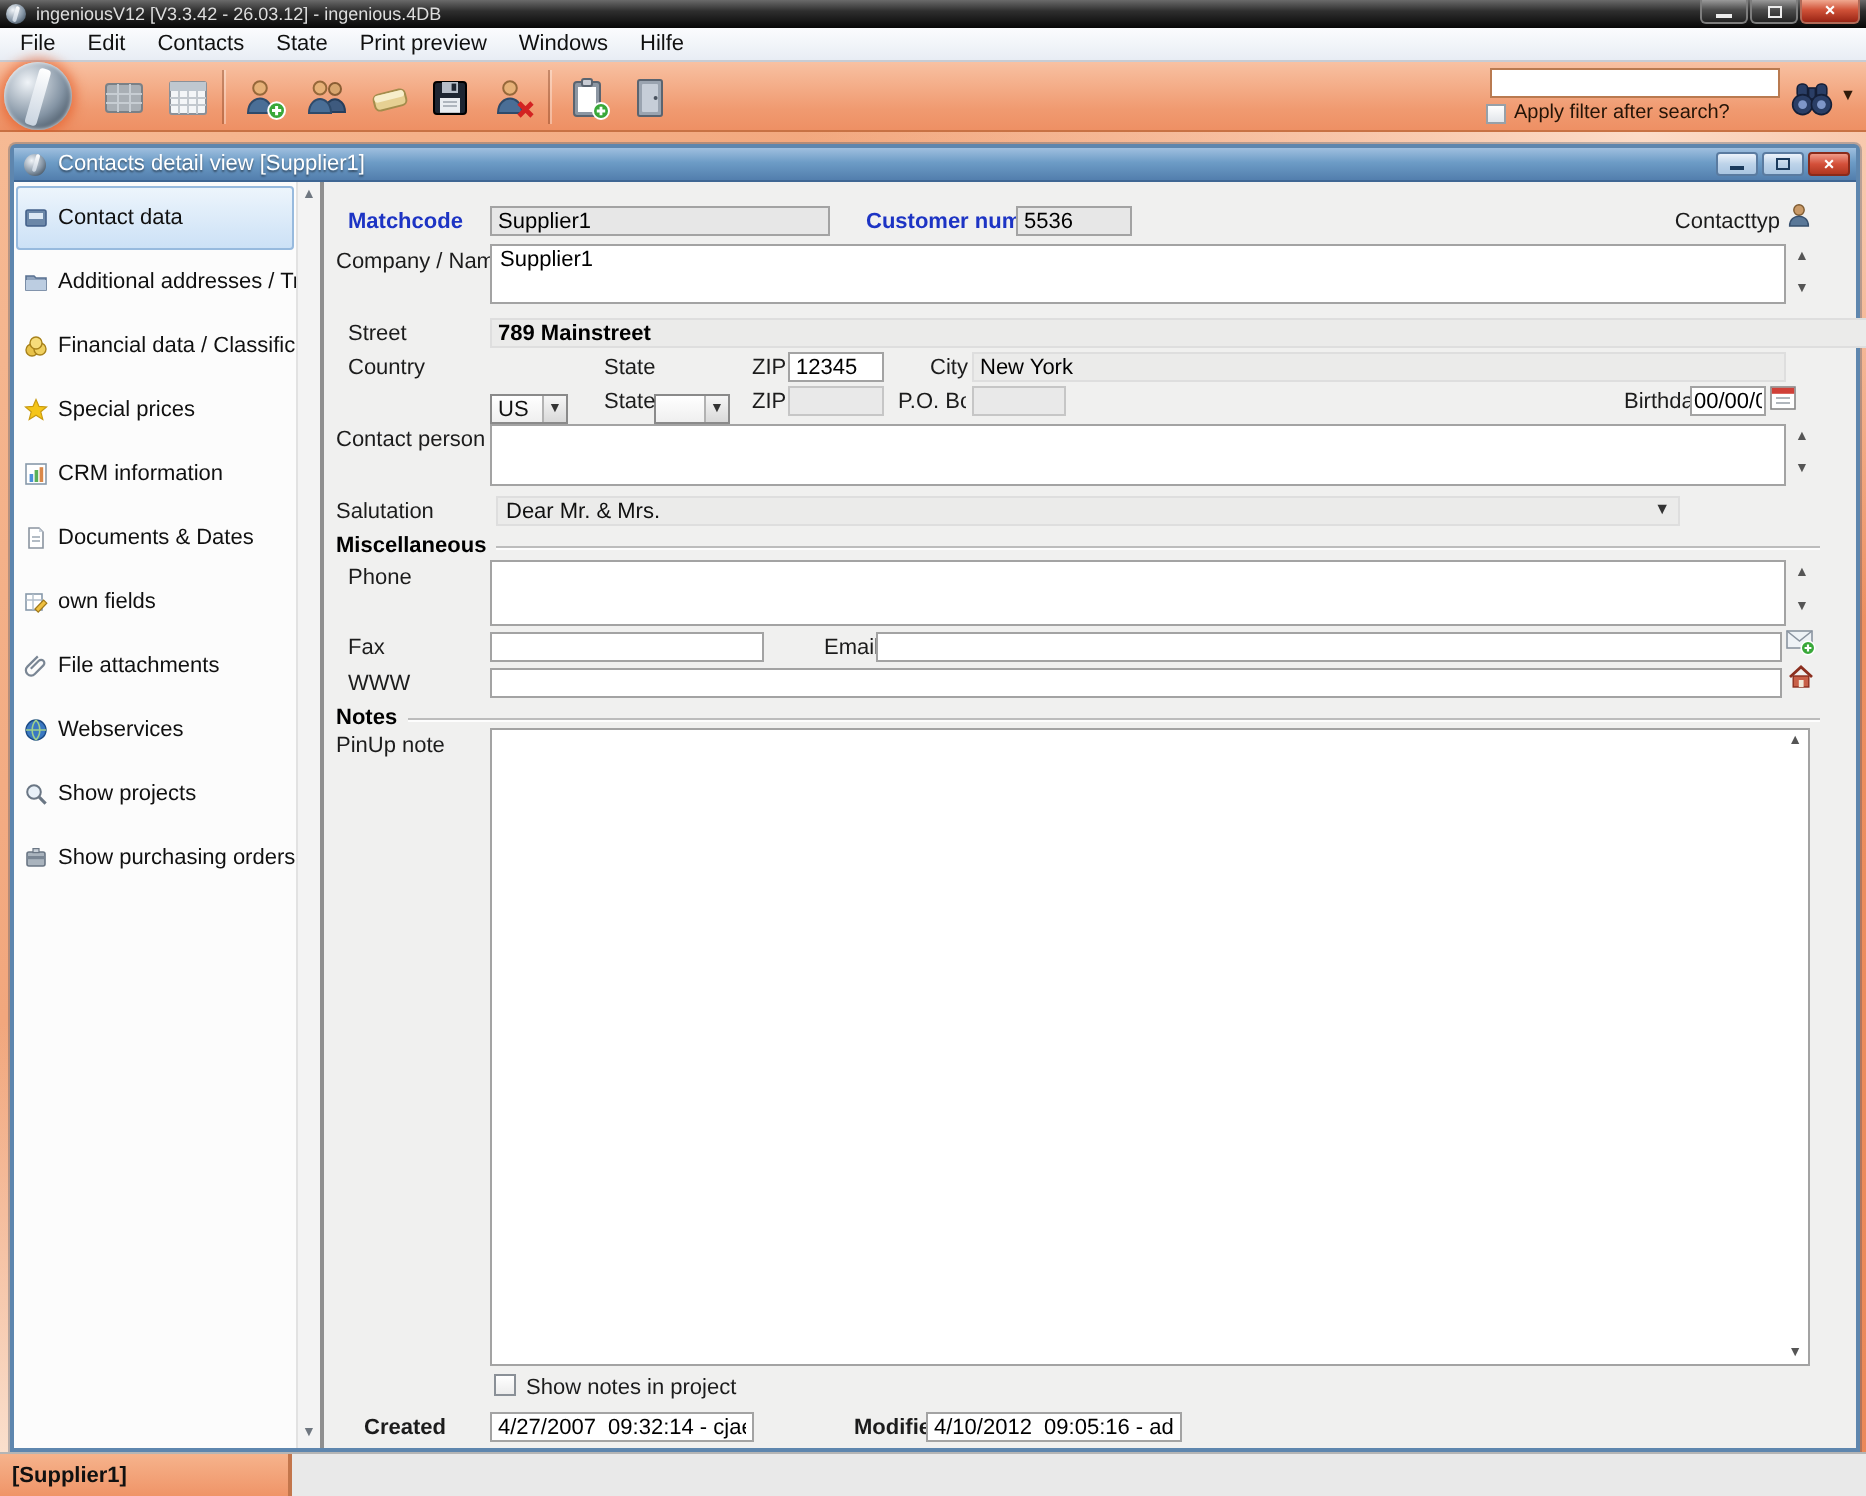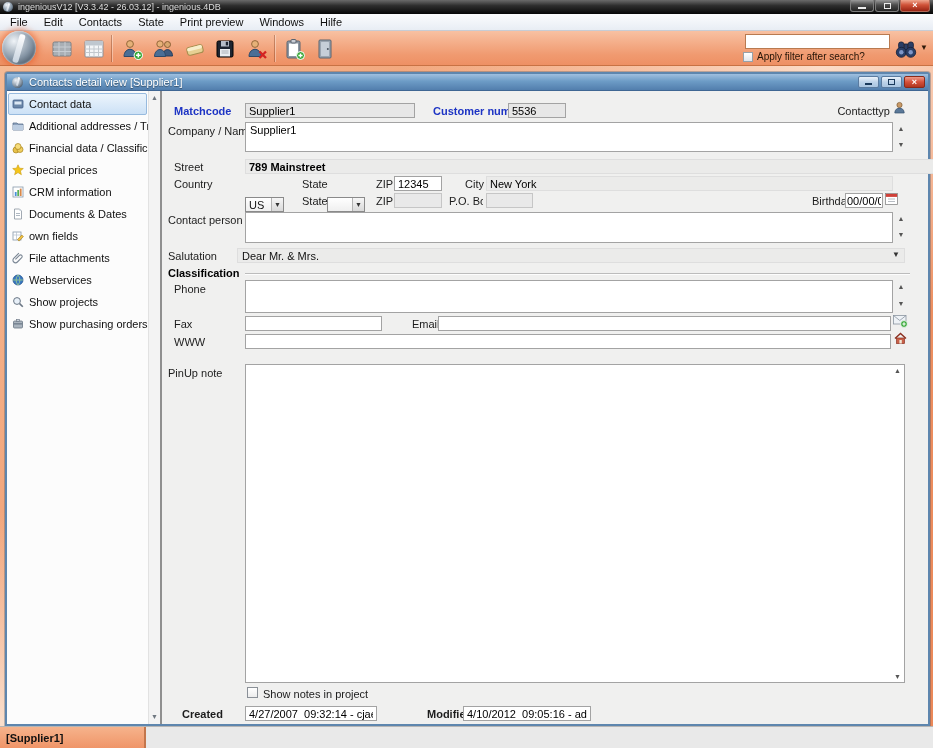--- a/index.html
+++ b/index.html
@@ -66,21 +66,21 @@
     background:linear-gradient(#ecf3fb,#bdd3e9 50%,#a9c5e1);display:flex;align-items:center;justify-content:center;}
   .cbtn.close{background:linear-gradient(#f09a88,#d4503a 50%,#b03620);border-color:#8a2a1a;}
   .cg-min{width:7px;height:2px;background:#1a3a5c;margin-top:4px;}
   .cg-max{width:7px;height:6px;border:1px solid #1a3a5c;}
   .cg-close{color:#fff;font-size:9px;line-height:9px;font-weight:bold;}
 
   .child-body{position:absolute;left:0;top:17px;right:0;bottom:0;}
 
   
   .sidebar{position:absolute;left:0;top:0;width:141px;bottom:0;background:#fcfcfc;padding-top:2px;}
-  .side-item{height:22px;display:flex;align-items:center;padding-left:3px;margin:0 1px;
+  .side-item{height:32px;display:flex;align-items:center;padding-left:3px;margin:0 1px;
     border:1px solid transparent;border-radius:2px;}
   .side-item.sel{background:linear-gradient(#edf5fc,#cce1f6);border-color:#97bade;}
   .side-item svg{flex:0 0 12px;margin-right:5px;}
   .side-label{font-size:11px;color:#101010;white-space:nowrap;}
   .side-scroll{position:absolute;left:141px;width:12px;top:0;bottom:0;background:#f3f3f3;border-left:1px solid #e2e2e2;}
   .ss-up,.ss-dn{position:absolute;left:0;width:11px;height:12px;text-align:center;font-size:7px;
     color:#6f7780;line-height:12px;}
   .ss-up{top:1px;}.ss-dn{bottom:1px;}
 
   
@@ -408,27 +408,27 @@
               <rect x="0.9" y="1.9" width="11.2" height="3" fill="#d04038"></rect>
               <path d="M3 7h7M3 9.5h7" stroke="#b0b6bc" stroke-width="0.9"></path>
             </svg>
 
           <span class="lbl" style="left:6px;top:123px">Contact person</span>
           <div class="ta" style="left:83px;top:121px;width:648px;height:31px"></div>
           <span class="spin" style="left:733px;top:124px">▲</span>
           <span class="spin" style="left:733px;top:140px">▼</span>
 
           <span class="lbl" style="left:6px;top:159px">Salutation</span>
-          <div class="flatcombo" style="left:75px;top:157px;width:668px">
+          <div class="flatcombo" style="left:86px;top:157px;width:592px">
             <span class="cval">Dear Mr. &amp; Mrs.</span>
             <span class="farr">▼</span>
           </div>
 
           <div class="sect" style="top:176px">
-            <b>Classification</b>
+            <b>Miscellaneous</b>
               <span class="line"></span>
           </div>
 
           <span class="lbl" style="left:12px;top:192px">Phone</span>
           <div class="ta" style="left:83px;top:189px;width:648px;height:33px"></div>
           <span class="spin" style="left:733px;top:192px">▲</span>
           <span class="spin" style="left:733px;top:209px">▼</span>
 
           <span class="lbl" style="left:12px;top:227px">Fax</span>
           <input class="inp" style="left: 83px; top: 225px; width: 137px;" value="">
@@ -442,20 +442,24 @@
             </svg>
 
           <span class="lbl" style="left:12px;top:245px">WWW</span>
           <input class="inp" style="left: 83px; top: 243px; width: 646px;" value="">
           <svg style="position:absolute;left:732px;top:241px" width="13" height="13" viewBox="0 0 13 13">
               <path d="M1 6.5L6.5 1.5 12 6.5" fill="none" stroke="#8b2e1e" stroke-width="1.4"></path>
               <rect x="2.6" y="6" width="7.8" height="5.5" fill="#c86048" stroke="#8b2e1e" stroke-width="0.7"></rect>
               <rect x="5.4" y="8" width="2.4" height="3.5" fill="#f0e8d8"></rect>
             </svg>
 
+          <div class="sect" style="top:262px">
+            <b>Notes</b>
+              <span class="line"></span>
+          </div>
 
           <span class="lbl" style="left:6px;top:276px">PinUp note</span>
           <div class="ta" style="left:83px;top:273px;width:660px;height:319px">
             <span class="ta-arr" style="top:2px">▲</span>
             <span class="ta-arr" style="bottom:2px">▼</span>
           </div>
 
           <span class="cb" style="left:85px;top:596px"></span>
           <span class="lbl" style="left:101px;top:597px">Show notes in project</span>
 

